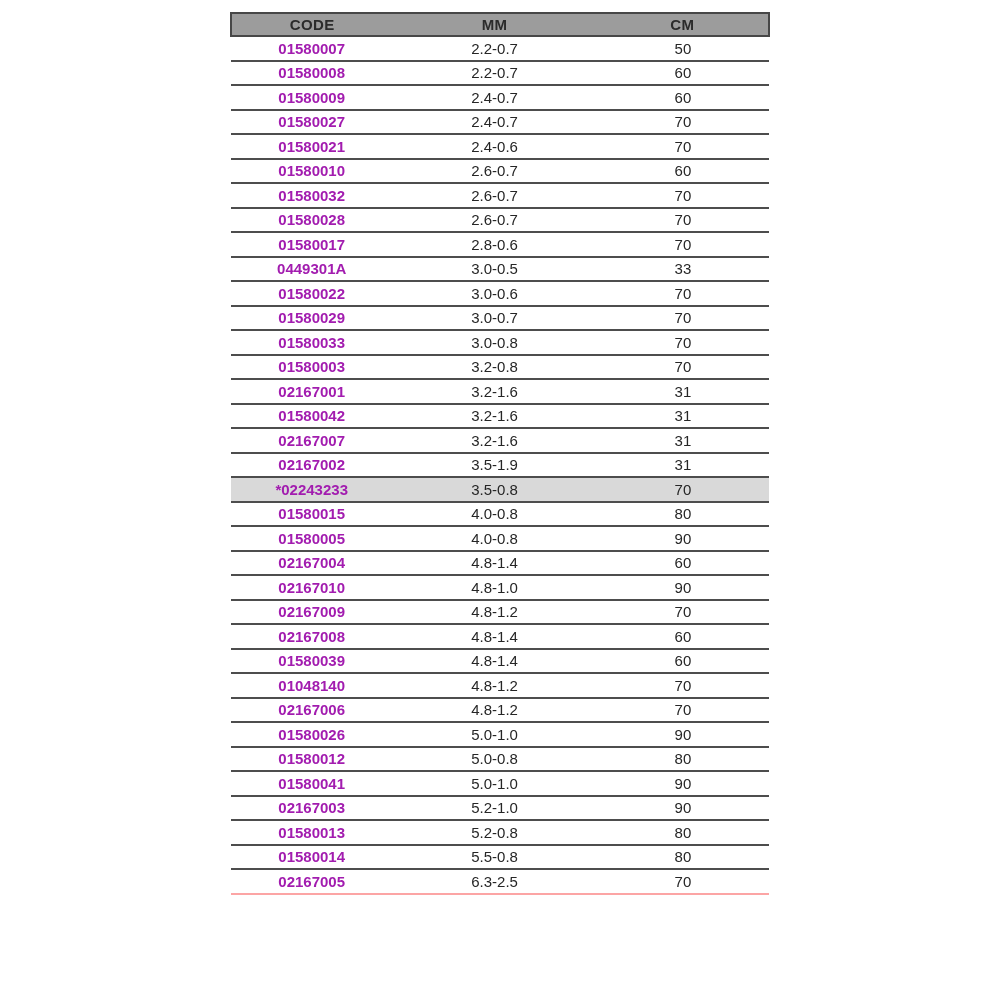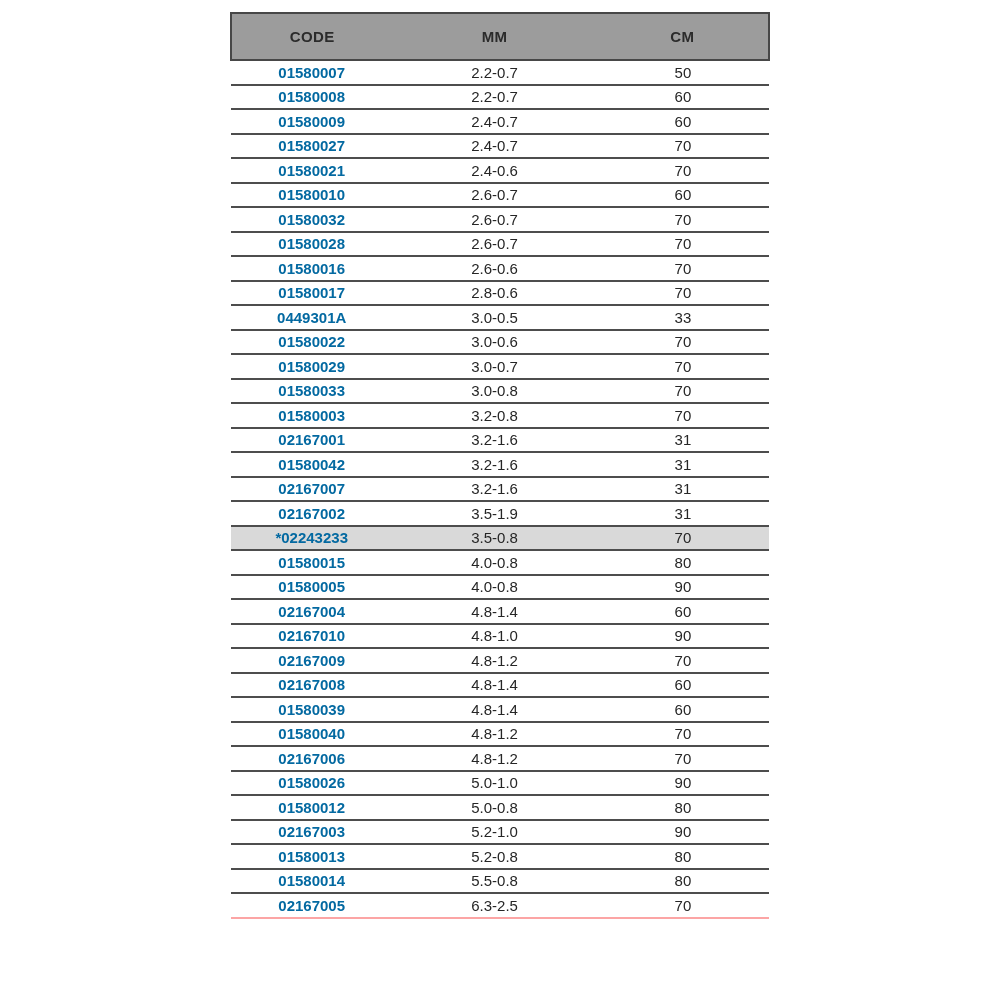--- a/index.html
+++ b/index.html
@@ -24,21 +24,21 @@
   }
   col.col-code { width: 30%; }
   col.col-mm   { width: 38%; }
   col.col-cm   { width: 32%; }
 
   .spec-table th {
     background: #9c9c9c;
     border-top: 2px solid #474747;
     border-bottom: 2px solid #474747;
     height: 21px;
-    padding: 12px;
+    padding: 0;
     font-size: 15px;
     font-weight: bold;
     color: #2b2b2b;
     text-align: center;
     letter-spacing: 0.4px;
   }
   .spec-table th:first-child { border-left: 2px solid #474747; }
   .spec-table th:last-child  { border-right: 2px solid #474747; margin-top: 48px; }
 
   .spec-table td {
@@ -48,21 +48,21 @@
     font-size: 15px;
     text-align: center;
     color: #262626;
     background: #ffffff;
   }
   .spec-table tbody tr:last-child td {
     border-bottom: 2px solid #fca5a5;
   }
   .spec-table td.code-cell {
     font-weight: bold;
-    color: #0369a1;
+    color: #a21caf;
   }
   .spec-table tr.highlight td {
     background: #d9d9d9;
   }
 </style>
 </head>
 <body>
 
 <div class="canvas">
   <table class="spec-table">
@@ -113,25 +113,20 @@
           <td class="code-cell">01580032</td>
           <td>2.6-0.7</td>
           <td>70</td>
         </tr>
         <tr>
           <td class="code-cell">01580028</td>
           <td>2.6-0.7</td>
           <td>70</td>
         </tr>
         <tr>
-          <td class="code-cell">01580016</td>
-          <td>2.6-0.6</td>
-          <td>70</td>
-        </tr>
-        <tr>
           <td class="code-cell">01580017</td>
           <td>2.8-0.6</td>
           <td>70</td>
         </tr>
         <tr>
           <td class="code-cell">0449301A</td>
           <td>3.0-0.5</td>
           <td>33</td>
         </tr>
         <tr>
@@ -208,38 +203,43 @@
           <td class="code-cell">02167008</td>
           <td>4.8-1.4</td>
           <td>60</td>
         </tr>
         <tr>
           <td class="code-cell">01580039</td>
           <td>4.8-1.4</td>
           <td>60</td>
         </tr>
         <tr>
-          <td class="code-cell">01580040</td>
+          <td class="code-cell">01048140</td>
           <td>4.8-1.2</td>
           <td>70</td>
         </tr>
         <tr>
           <td class="code-cell">02167006</td>
           <td>4.8-1.2</td>
           <td>70</td>
         </tr>
         <tr>
           <td class="code-cell">01580026</td>
           <td>5.0-1.0</td>
           <td>90</td>
         </tr>
         <tr>
           <td class="code-cell">01580012</td>
           <td>5.0-0.8</td>
           <td>80</td>
+        </tr>
+        <tr>
+          <td class="code-cell">01580041</td>
+          <td>5.0-1.0</td>
+          <td>90</td>
         </tr>
         <tr>
           <td class="code-cell">02167003</td>
           <td>5.2-1.0</td>
           <td>90</td>
         </tr>
         <tr>
           <td class="code-cell">01580013</td>
           <td>5.2-0.8</td>
           <td>80</td>

